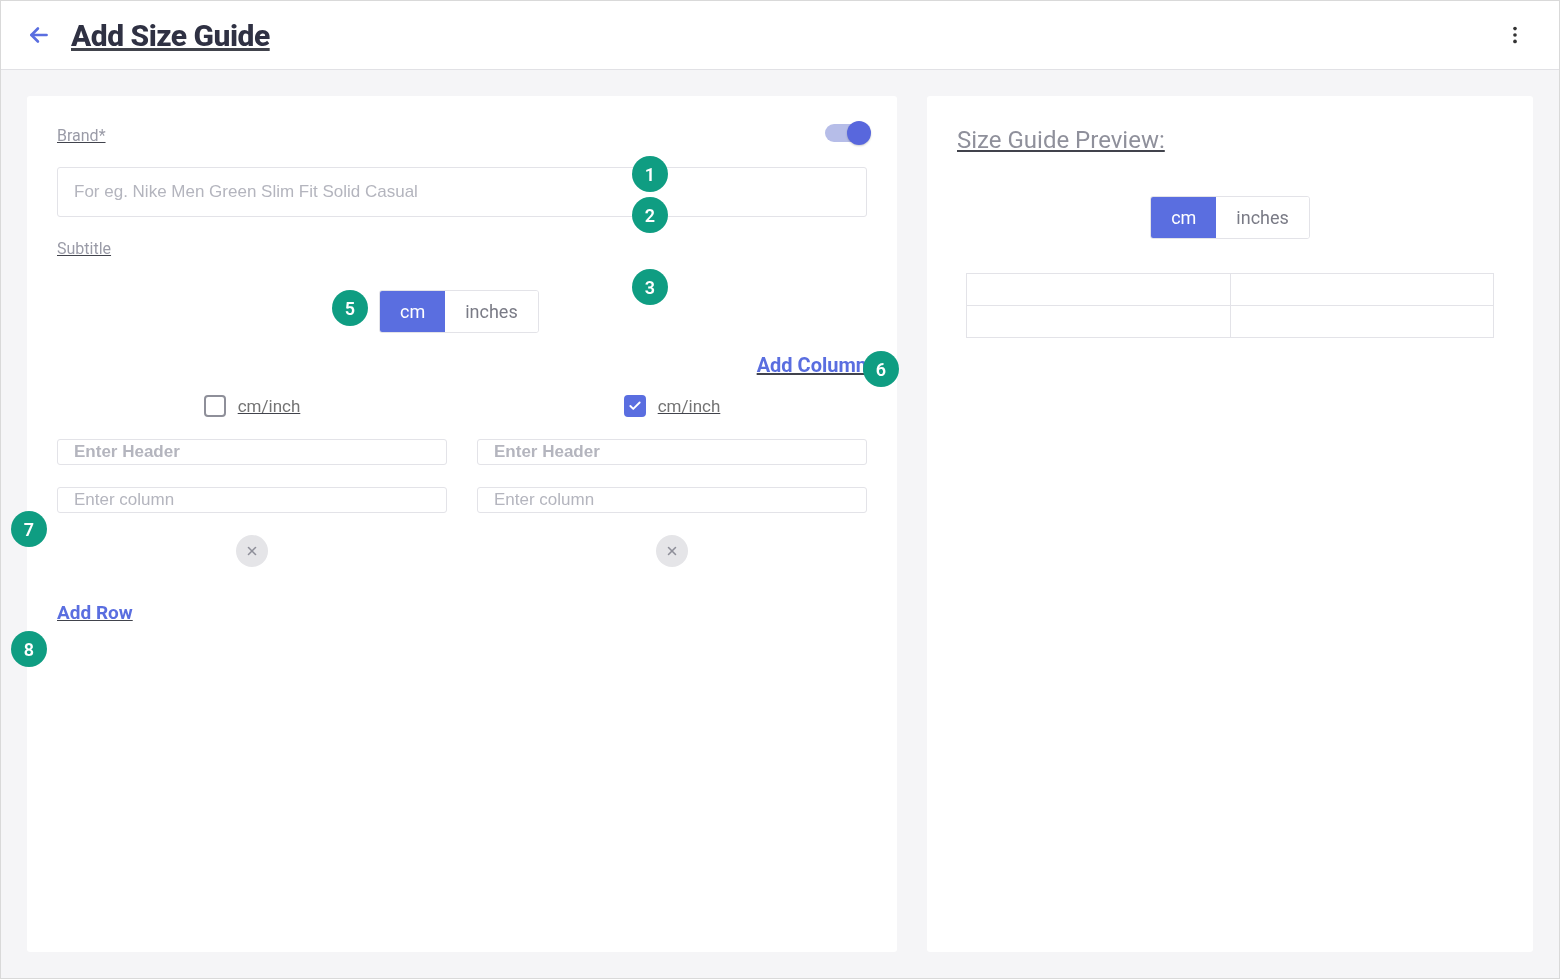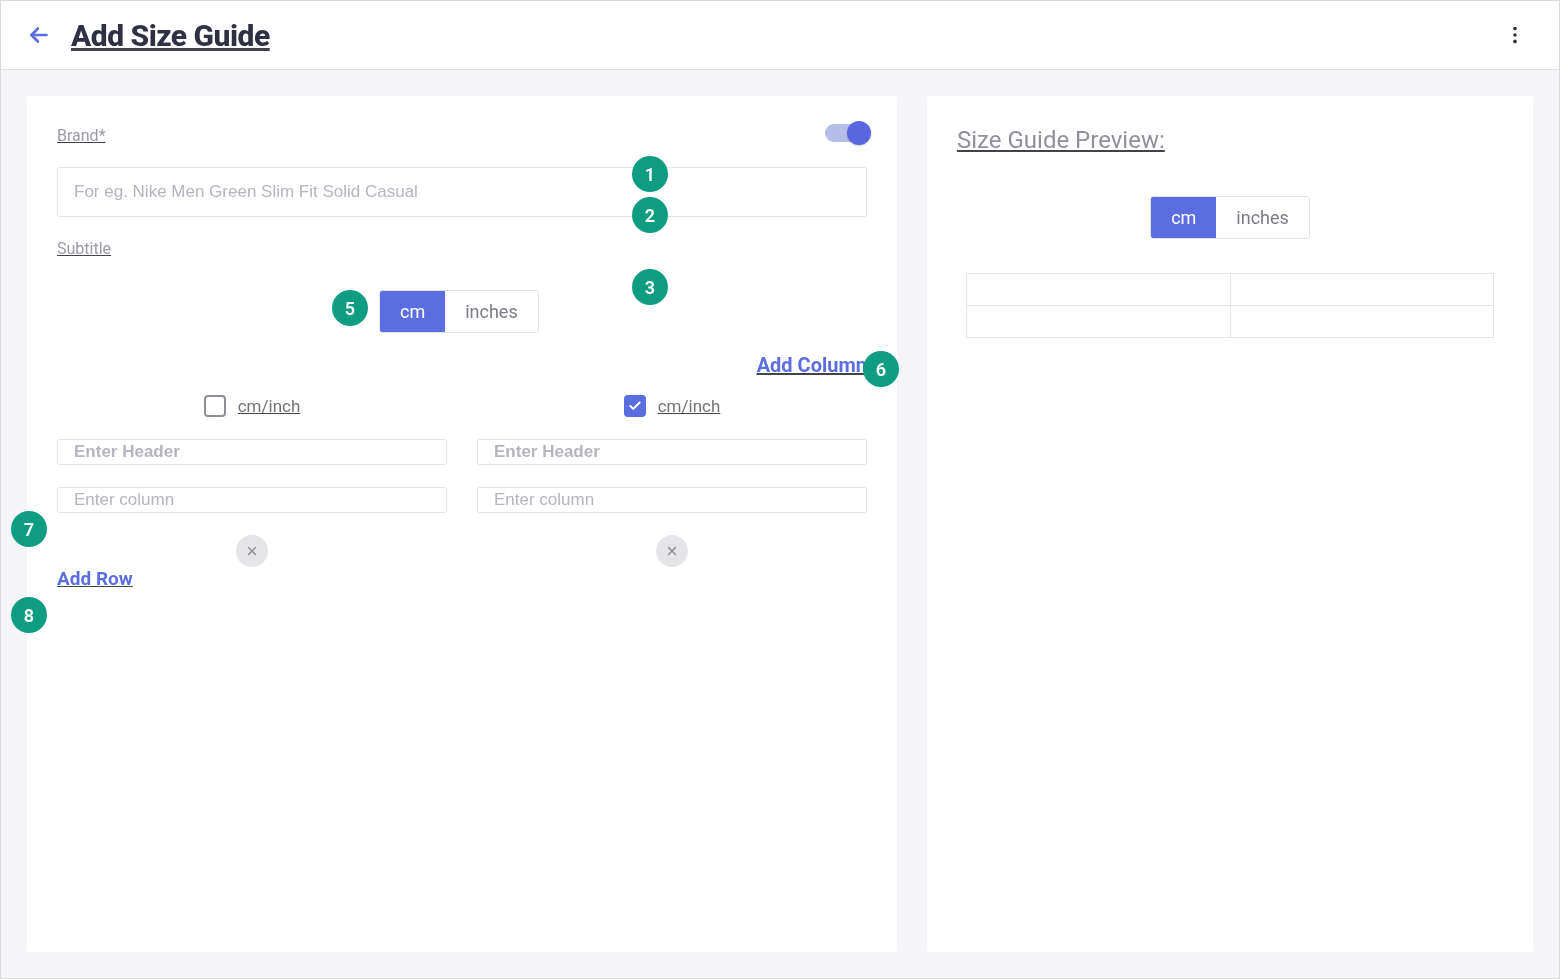--- a/index.html
+++ b/index.html
@@ -210,20 +210,21 @@
     justify-content: center;
     font-size: 18px;
     margin: 0 auto;
     cursor: pointer;
   }
   .remove-wrap { text-align: center; }
   .add-row {
     color: #5a6ee0;
     font-weight: 700;
     font-size: 19px;
+    margin-top: 34px;
     cursor: pointer;
   }
   .preview-title {
     color: #8f909b;
     font-size: 24px;
     margin-bottom: 42px;
   }
   .preview-body { text-align: center; }
   .preview-unit-toggle { display: inline-flex; border: 1px solid #e3e3e8; border-radius: 3px; overflow: hidden; margin-bottom: 34px; }
   .preview-unit-btn { padding: 10px 20px; font-size: 18px; background: #fff; color: #7a7b86; cursor: pointer; }

